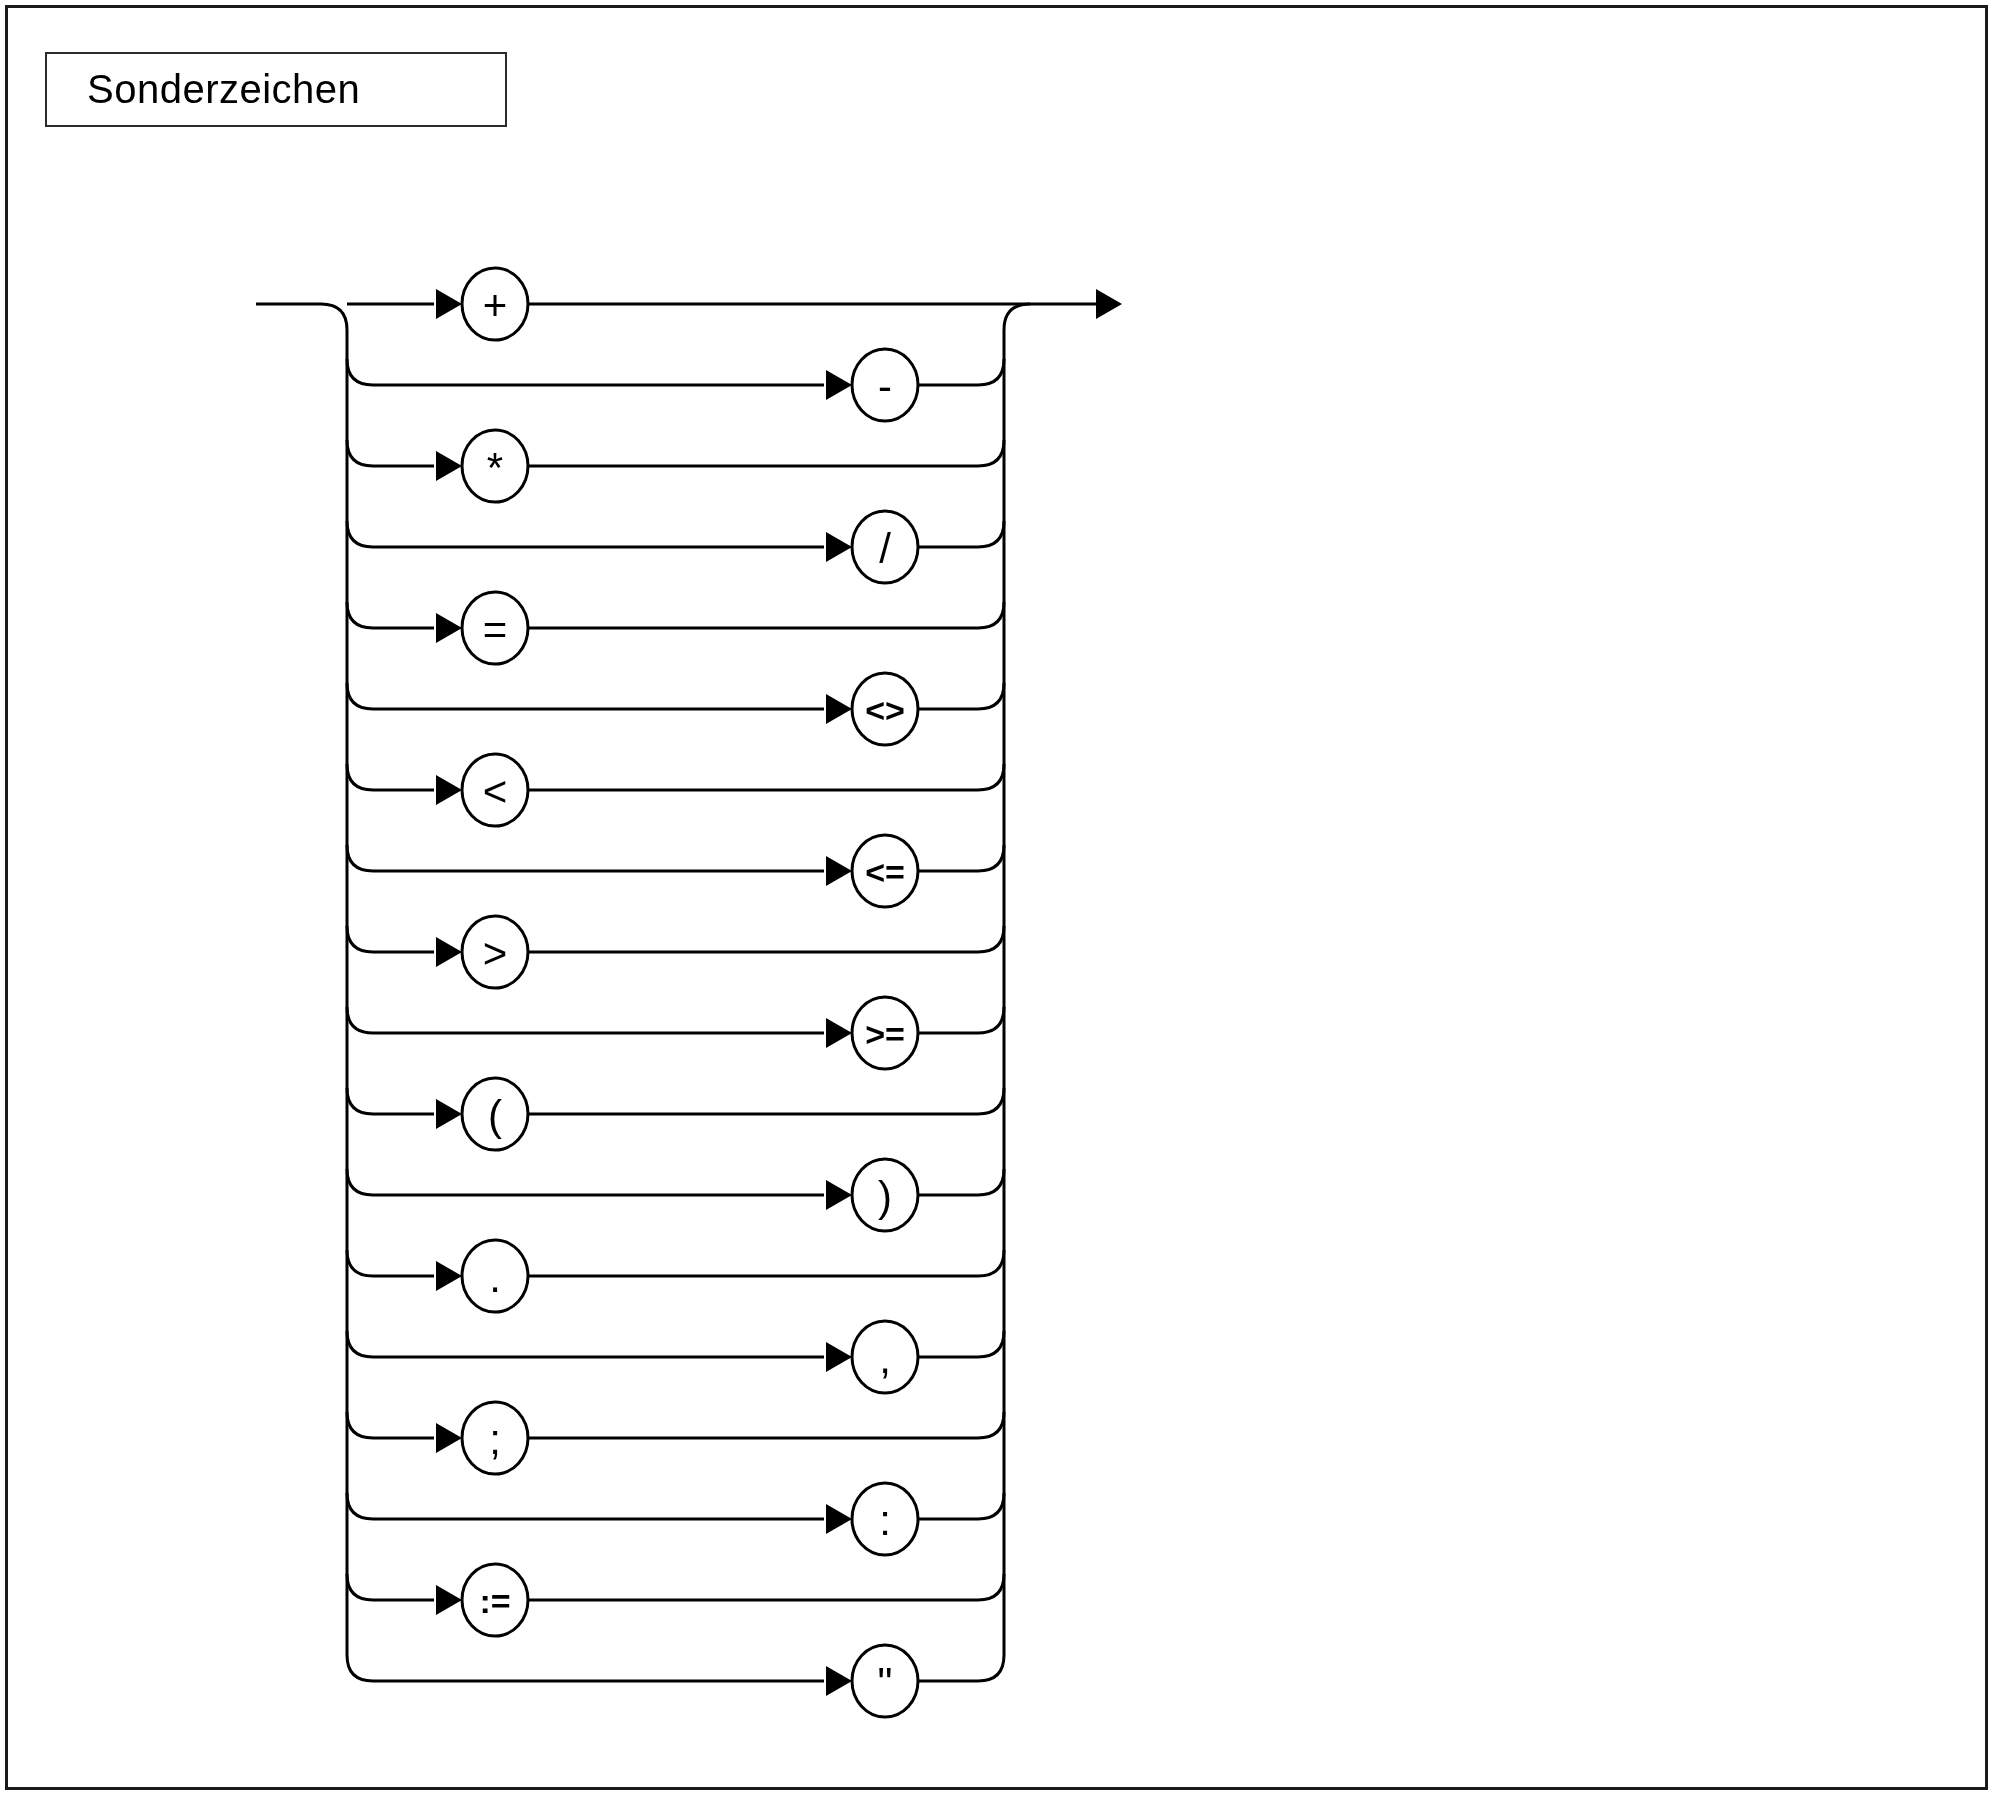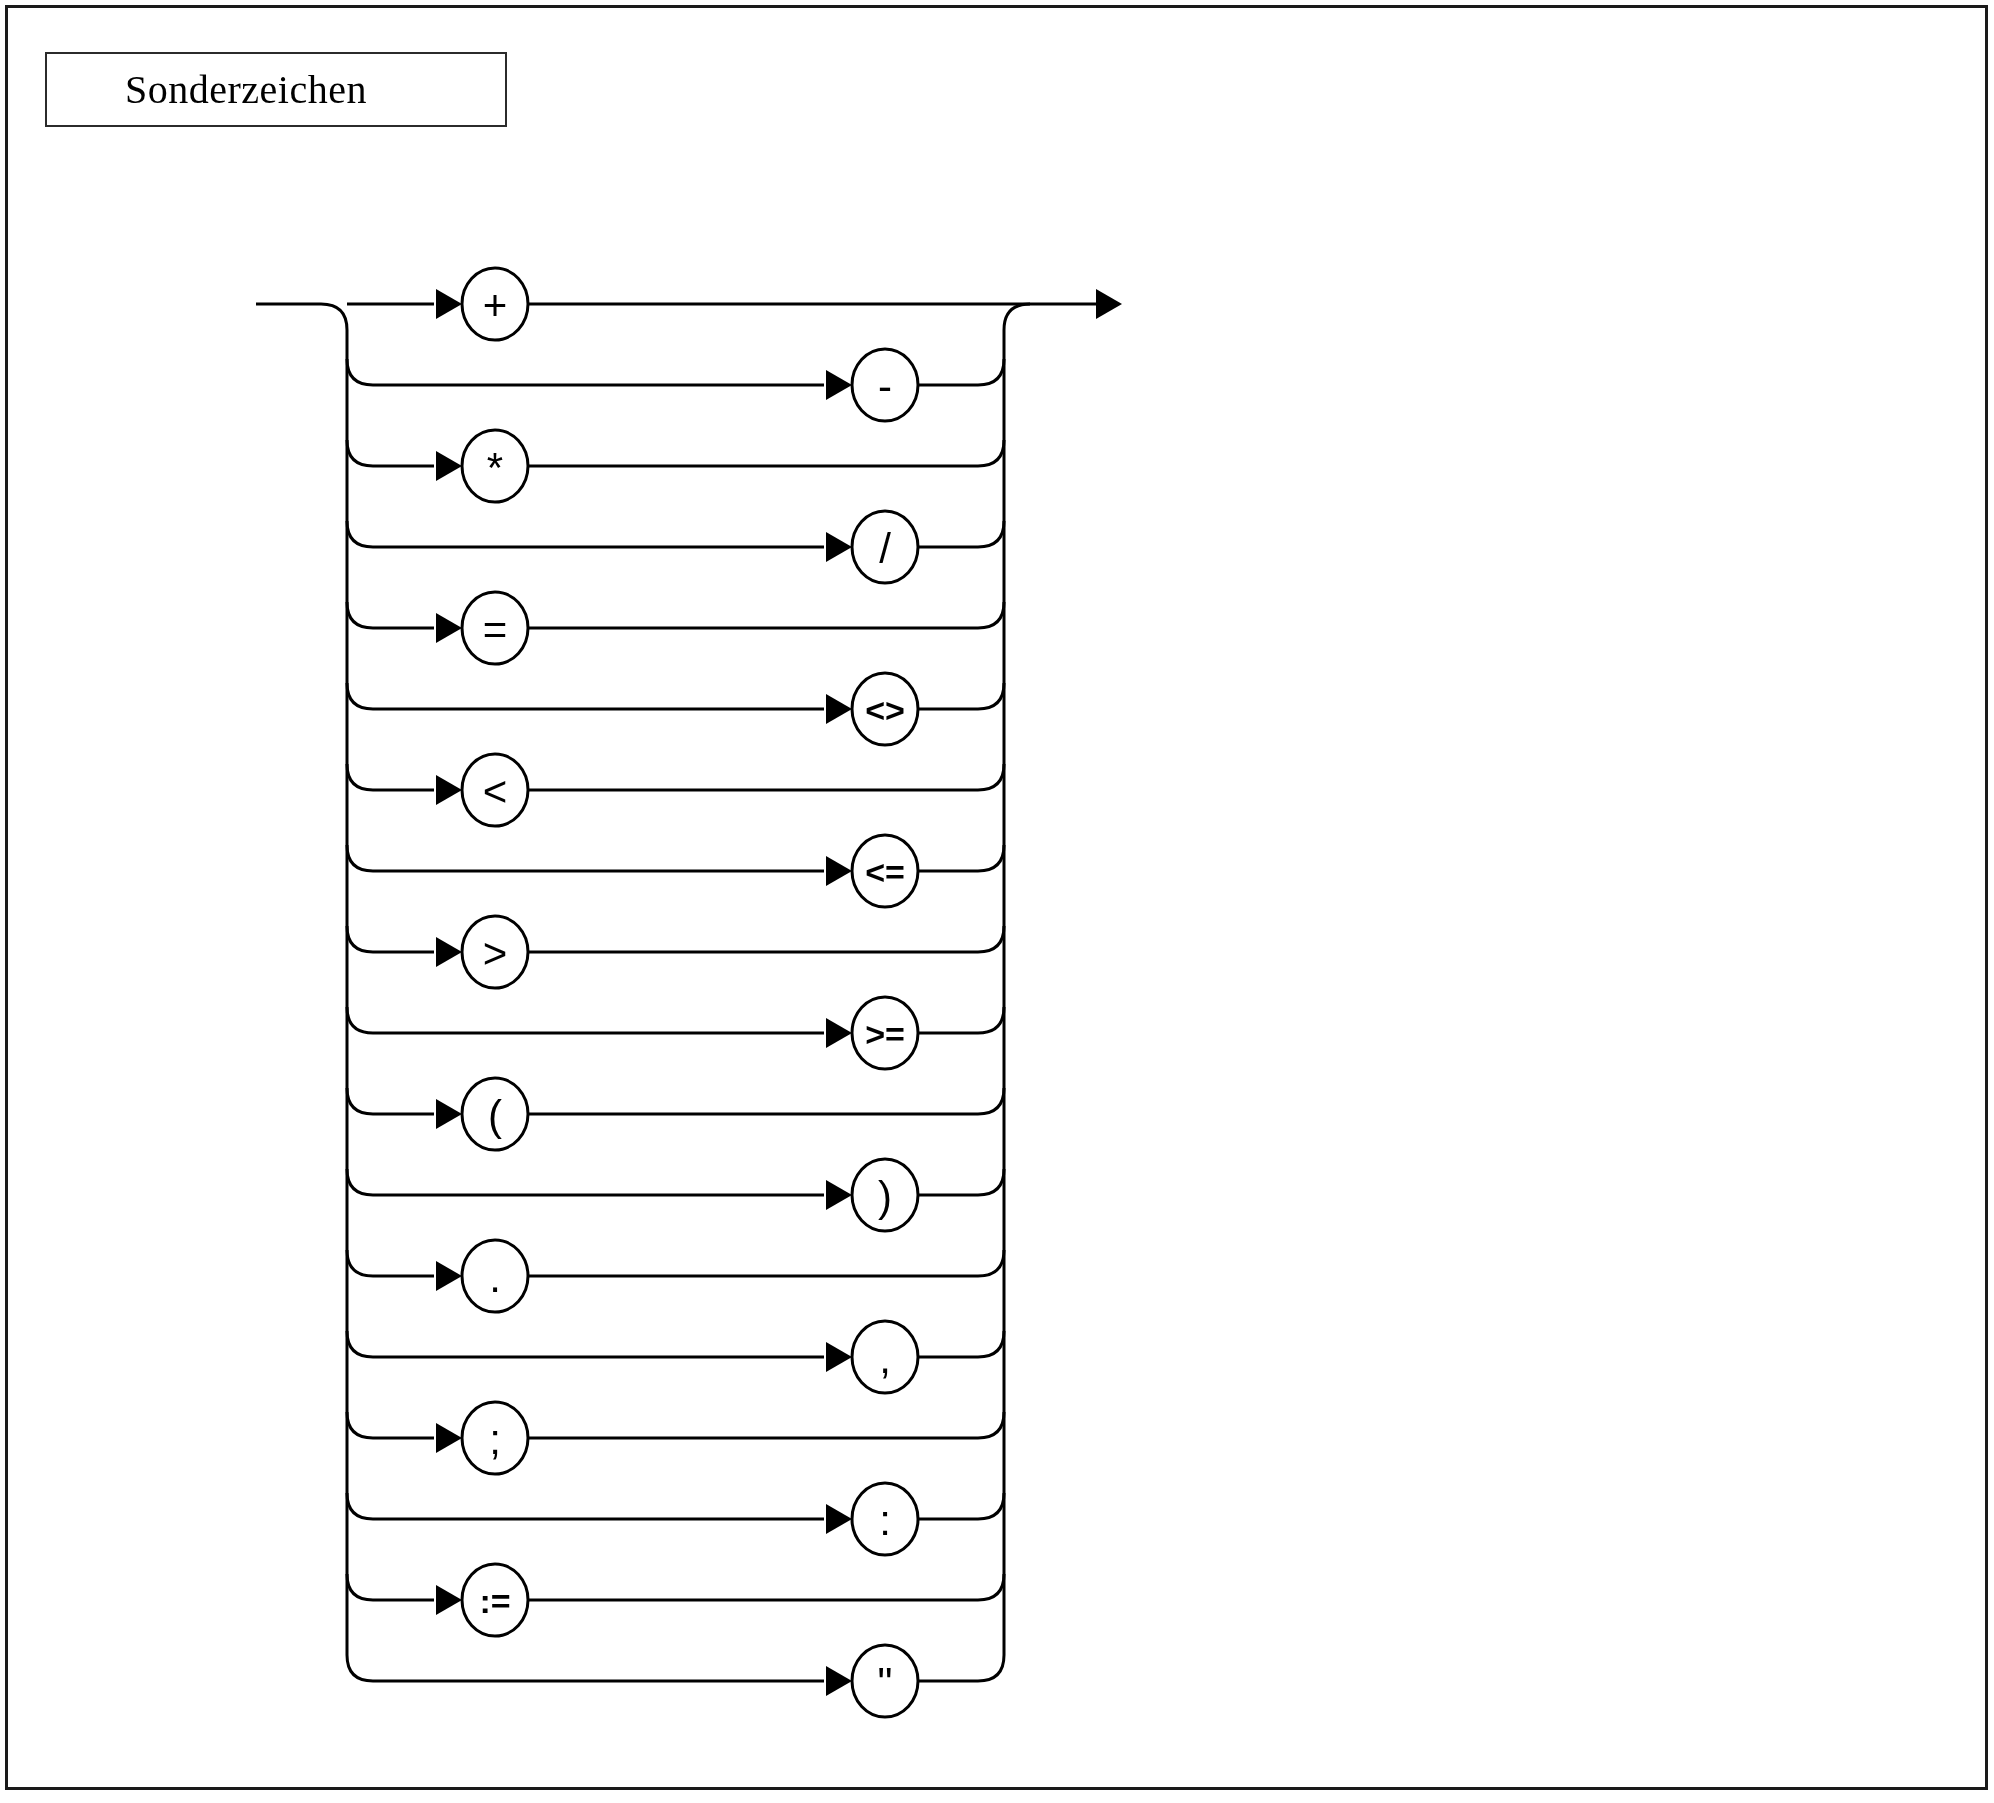--- a/index.html
+++ b/index.html
@@ -3,21 +3,21 @@
 <meta charset="utf-8">
 <style>
   html,body{margin:0;padding:0;background:#ffffff;}
   body{width:1994px;height:1803px;font-family:"Liberation Sans",sans-serif;}
   #page{position:relative;width:1994px;height:1803px;box-sizing:border-box;background:#fff;}
   #outer-border{position:absolute;left:5px;top:5px;width:1983px;height:1785px;
     border:3px solid #1a1a1a;box-sizing:border-box;background:#fff;}
   #title-box{position:absolute;left:45px;top:52px;width:462px;height:75px;
     border:2px solid #2b2b2b;box-sizing:border-box;background:#fff;
     display:flex;align-items:center;}
-  #title-text{font-size:40px;color:#000;padding-left:78px;letter-spacing:0.5px;white-space:nowrap;font-family:Liberation Serif, serif;}
+  #title-text{font-size:40px;color:#000;padding-left:40px;letter-spacing:0.5px;white-space:nowrap;}
   #diagram-svg{position:absolute;left:0;top:0;width:1994px;height:1803px;}
   .node-label{font-family:"Liberation Sans",sans-serif;fill:#000;
     text-anchor:middle;dominant-baseline:central;}
 </style>
 </head>
 <body>
 
 <div id="page">
 
   <div id="outer-border"></div>

